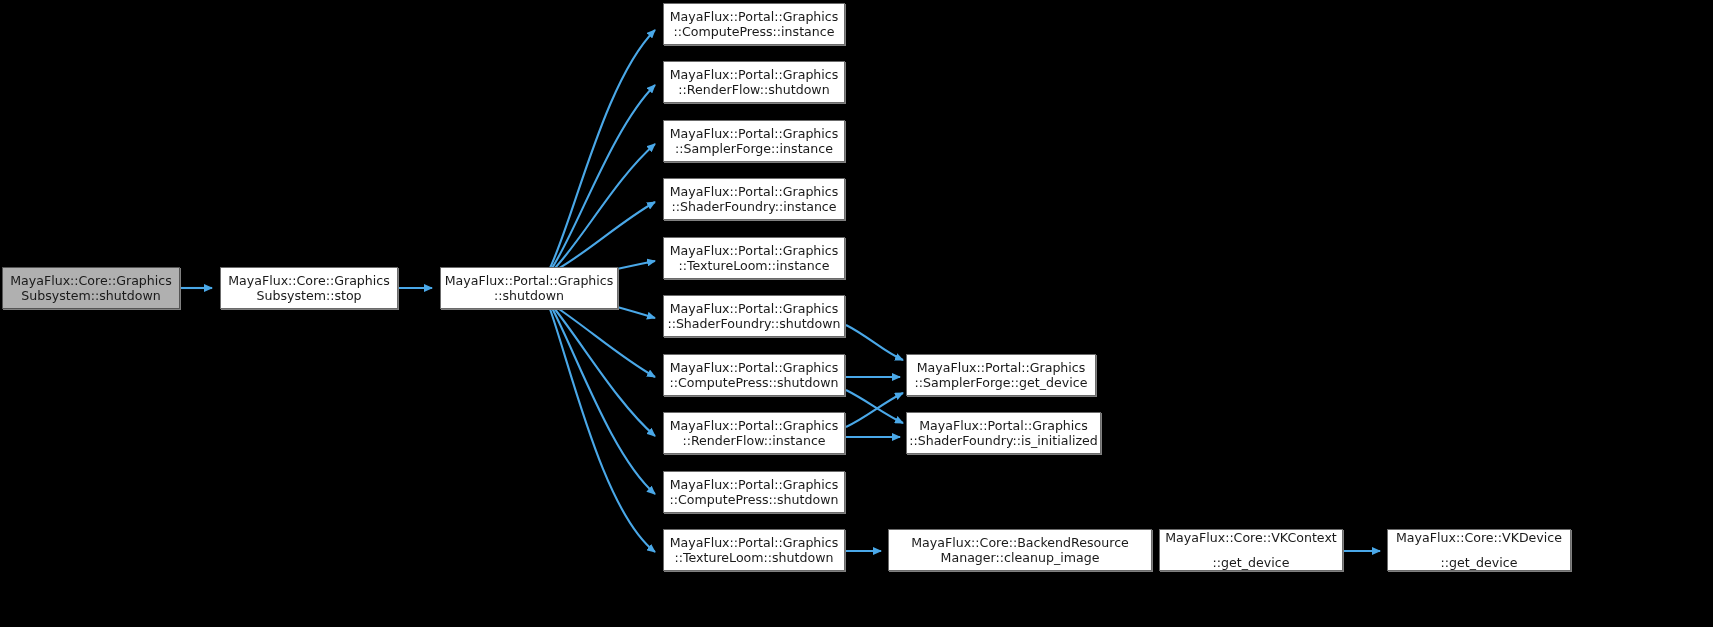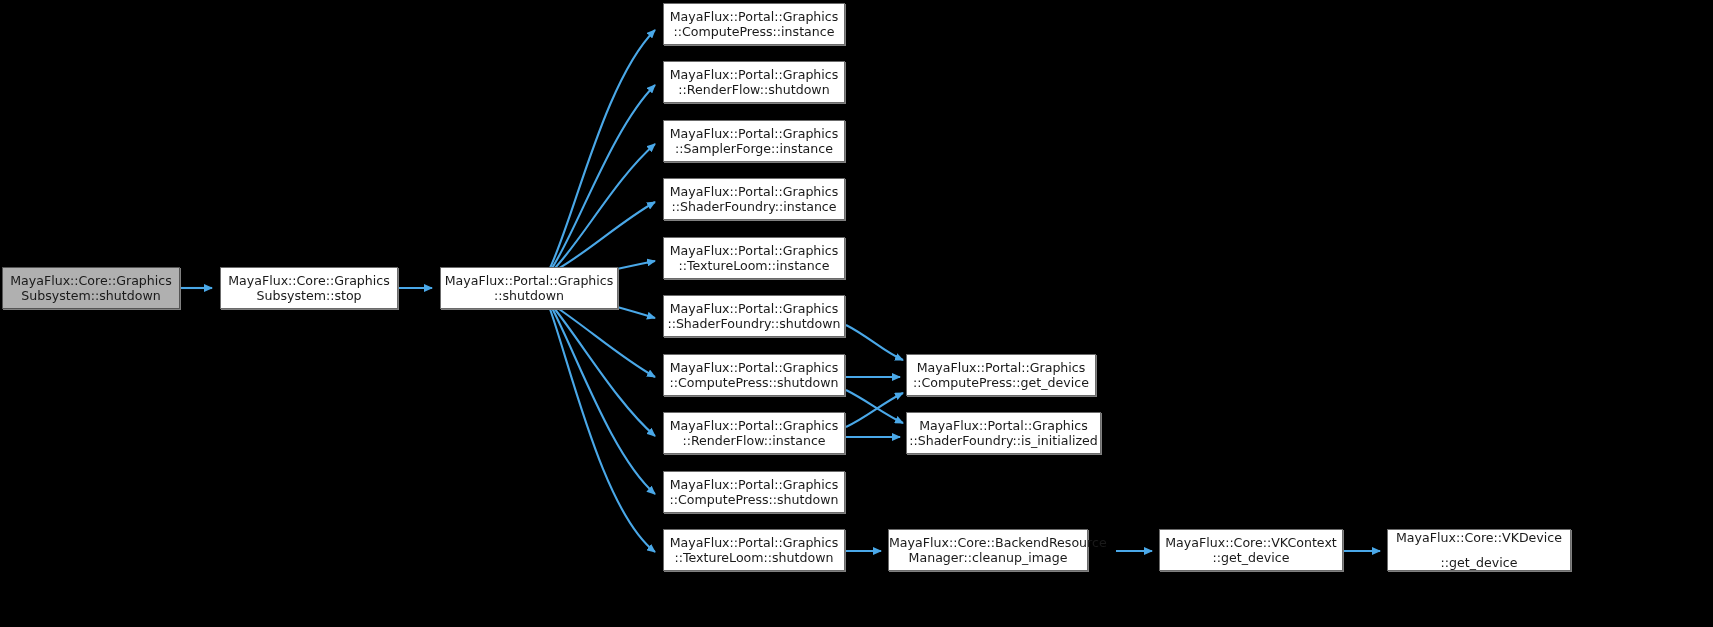--- a/index.html
+++ b/index.html
@@ -148,34 +148,34 @@
     <span class="l2">::ComputePress::shutdown</span>
   </div>
 
   <div class="node" style="left:663px; top:529px; width:182px; height:42px;">
     <span class="l1">MayaFlux::Portal::Graphics</span>
     <span class="l2">::TextureLoom::shutdown</span>
   </div>
 
   <div class="node" style="left:906px; top:354px; width:190px; height:42px;">
     <span class="l1">MayaFlux::Portal::Graphics</span>
-    <span class="l2">::ComputePress::get_device</span>
+    <span class="l2">::SamplerForge::get_device</span>
   </div>
 
   <div class="node" style="left:906px; top:412px; width:195px; height:42px;">
     <span class="l1">MayaFlux::Portal::Graphics</span>
     <span class="l2">::ShaderFoundry::is_initialized</span>
   </div>
 
-  <div class="node" style="left:888px; top:529px; width:200px; height:42px;">
+  <div class="node" style="left:888px; top:529px; width:264px; height:42px;">
     <span class="l1">MayaFlux::Core::BackendResource</span>
     <span class="l2">Manager::cleanup_image</span>
   </div>
 
-  <div class="node" style="left:1159px; top:529px; width:184px; height:42px;">
+  <div class="node" style="left:1159px; top:529px; width:184px; height:42px;justify-content:space-between;">
     <span class="l1">MayaFlux::Core::VKContext</span>
     <span class="l2">::get_device</span>
   </div>
 
   <div class="node" style="left:1387px; top:529px; width:184px; height:42px;justify-content:space-between;">
     <span class="l1">MayaFlux::Core::VKDevice</span>
     <span class="l2">::get_device</span>
   </div>
 
 </div>

